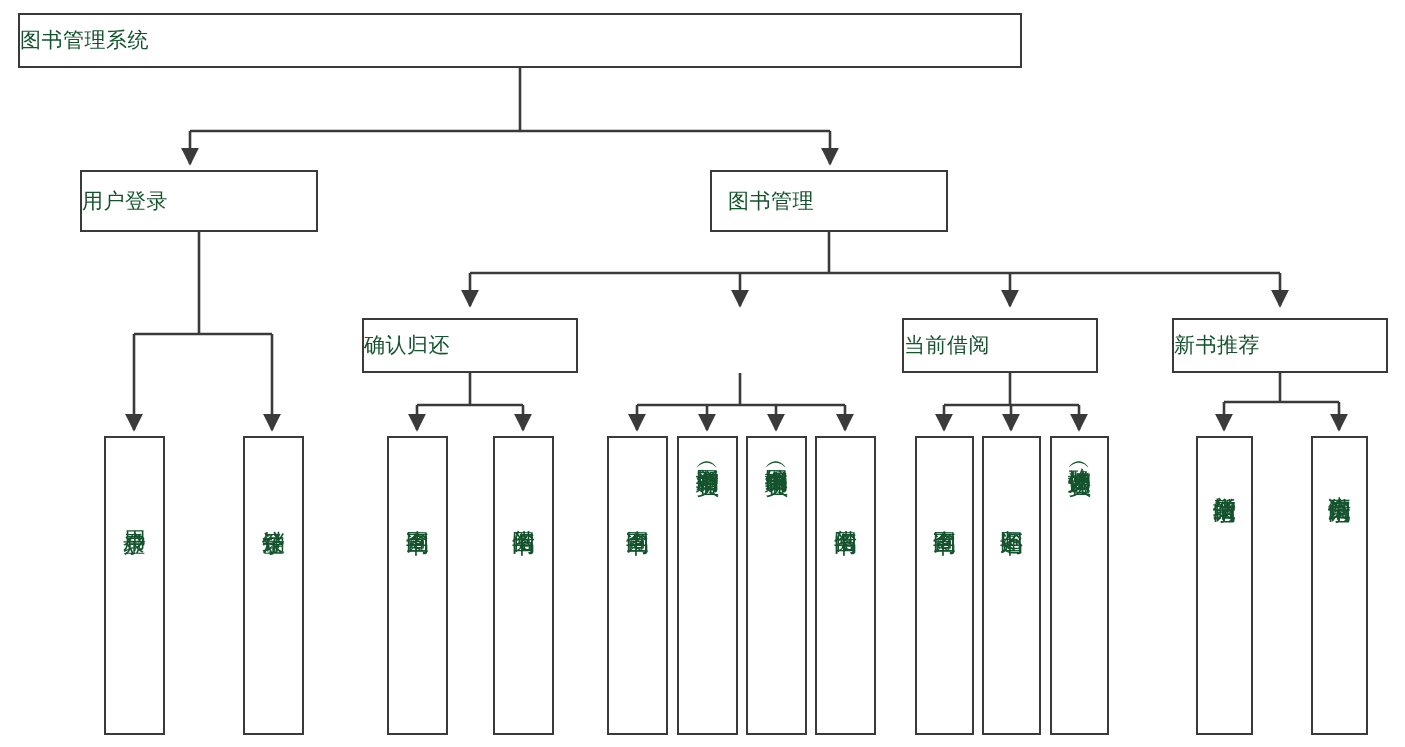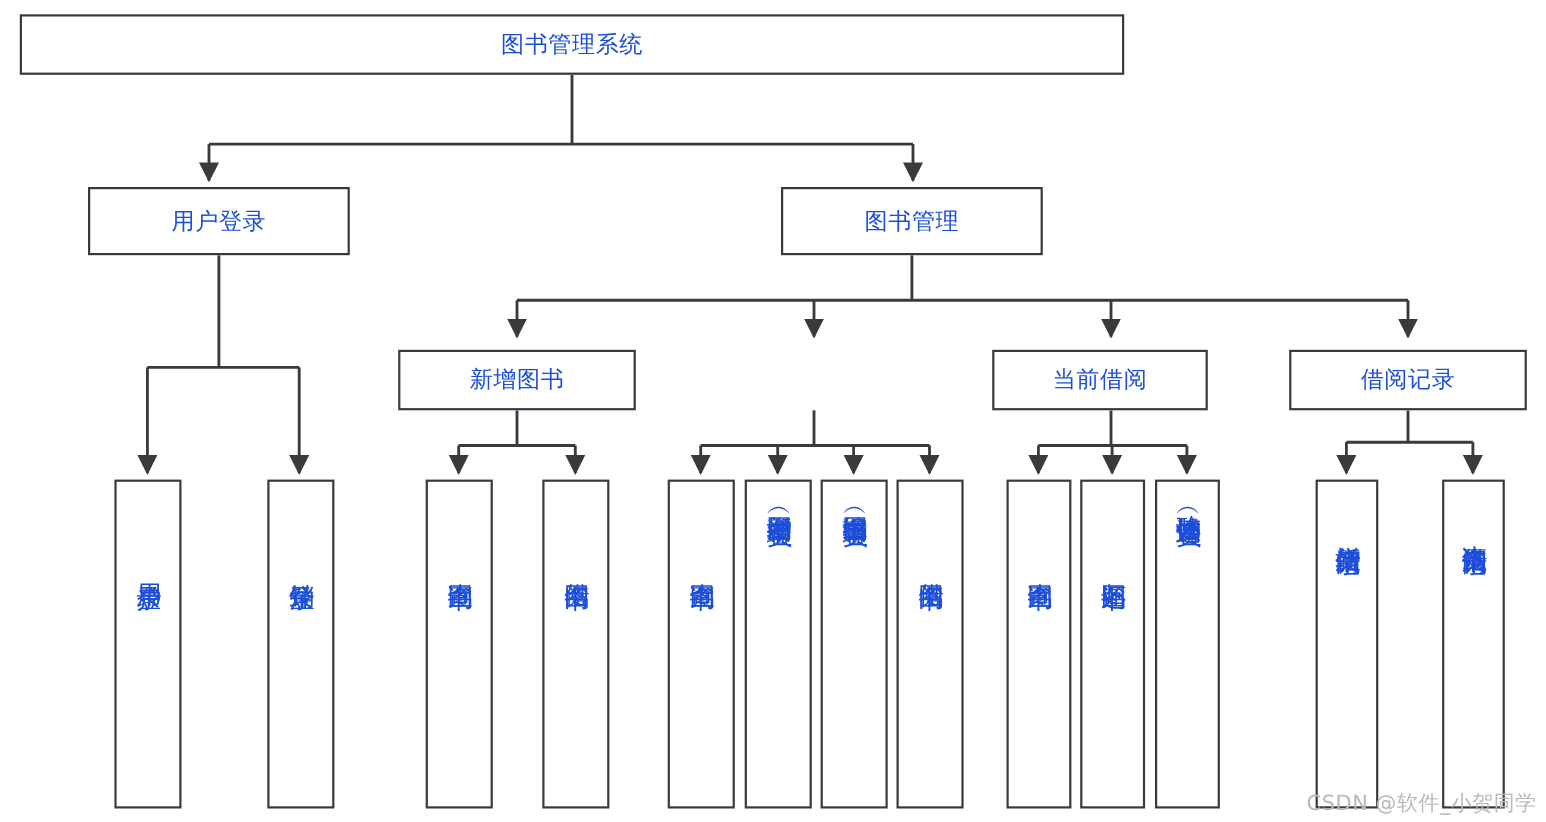--- a/index.html
+++ b/index.html
@@ -25,22 +25,22 @@
     width: 1405px;
     height: 747px;
   }
   .node {
     position: absolute;
     box-sizing: border-box;
     border: 2px solid #3a3a3a;
     background: #ffffff;
     display: flex;
     align-items: center;
-    justify-content: center;
-    color: #1d4ed8;
+    justify-content: flex-start;
+    color: #14532d;
   }
   .node .node-label {
     display: block;
     text-align: center;
     line-height: 1.05;
     letter-spacing: 0.5px;
   }
   .node.horizontal .node-label {
     font-size: 21px;
     white-space: nowrap;
@@ -134,35 +134,35 @@
   </svg>
 
   <div class="node horizontal" style="left:18px; top:13px; width:1004px; height:55px;">
     <span class="node-label">图书管理系统</span>
   </div>
 
   <div class="node horizontal" style="left:80px; top:170px; width:238px; height:62px;">
     <span class="node-label">用户登录</span>
   </div>
 
-  <div class="node horizontal" style="left:710px; top:170px; width:238px; height:62px;">
+  <div class="node horizontal" style="left:710px; top:170px; width:238px; height:62px;padding-left:16px;">
     <span class="node-label">图书管理</span>
   </div>
 
   <div class="node horizontal" style="left:362px; top:318px; width:216px; height:55px;">
-    <span class="node-label">新增图书</span>
+    <span class="node-label">确认归还</span>
   </div>
 
 
   <div class="node horizontal" style="left:902px; top:318px; width:196px; height:55px;">
     <span class="node-label">当前借阅</span>
   </div>
 
   <div class="node horizontal" style="left:1172px; top:318px; width:216px; height:55px;">
-    <span class="node-label">借阅记录</span>
+    <span class="node-label">新书推荐</span>
   </div>
 
   <div class="node vertical lowmid" style="left:104px; top:436px; width:61px; height:299px;">
     <span class="node-label">用户登录</span>
   </div>
 
   <div class="node vertical lowmid" style="left:243px; top:436px; width:61px; height:299px;">
     <span class="node-label">注销登录</span>
   </div>
 
@@ -203,15 +203,14 @@
   </div>
 
   <div class="node vertical mid" style="left:1196px; top:436px; width:57px; height:299px;">
     <span class="node-label">新增借阅记录</span>
   </div>
 
   <div class="node vertical mid" style="left:1311px; top:436px; width:57px; height:299px;">
     <span class="node-label">查询借阅记录</span>
   </div>
 
-  <div id="watermark">CSDN @软件_小贺同学</div>
 
 </div>
 
 </body></html>

